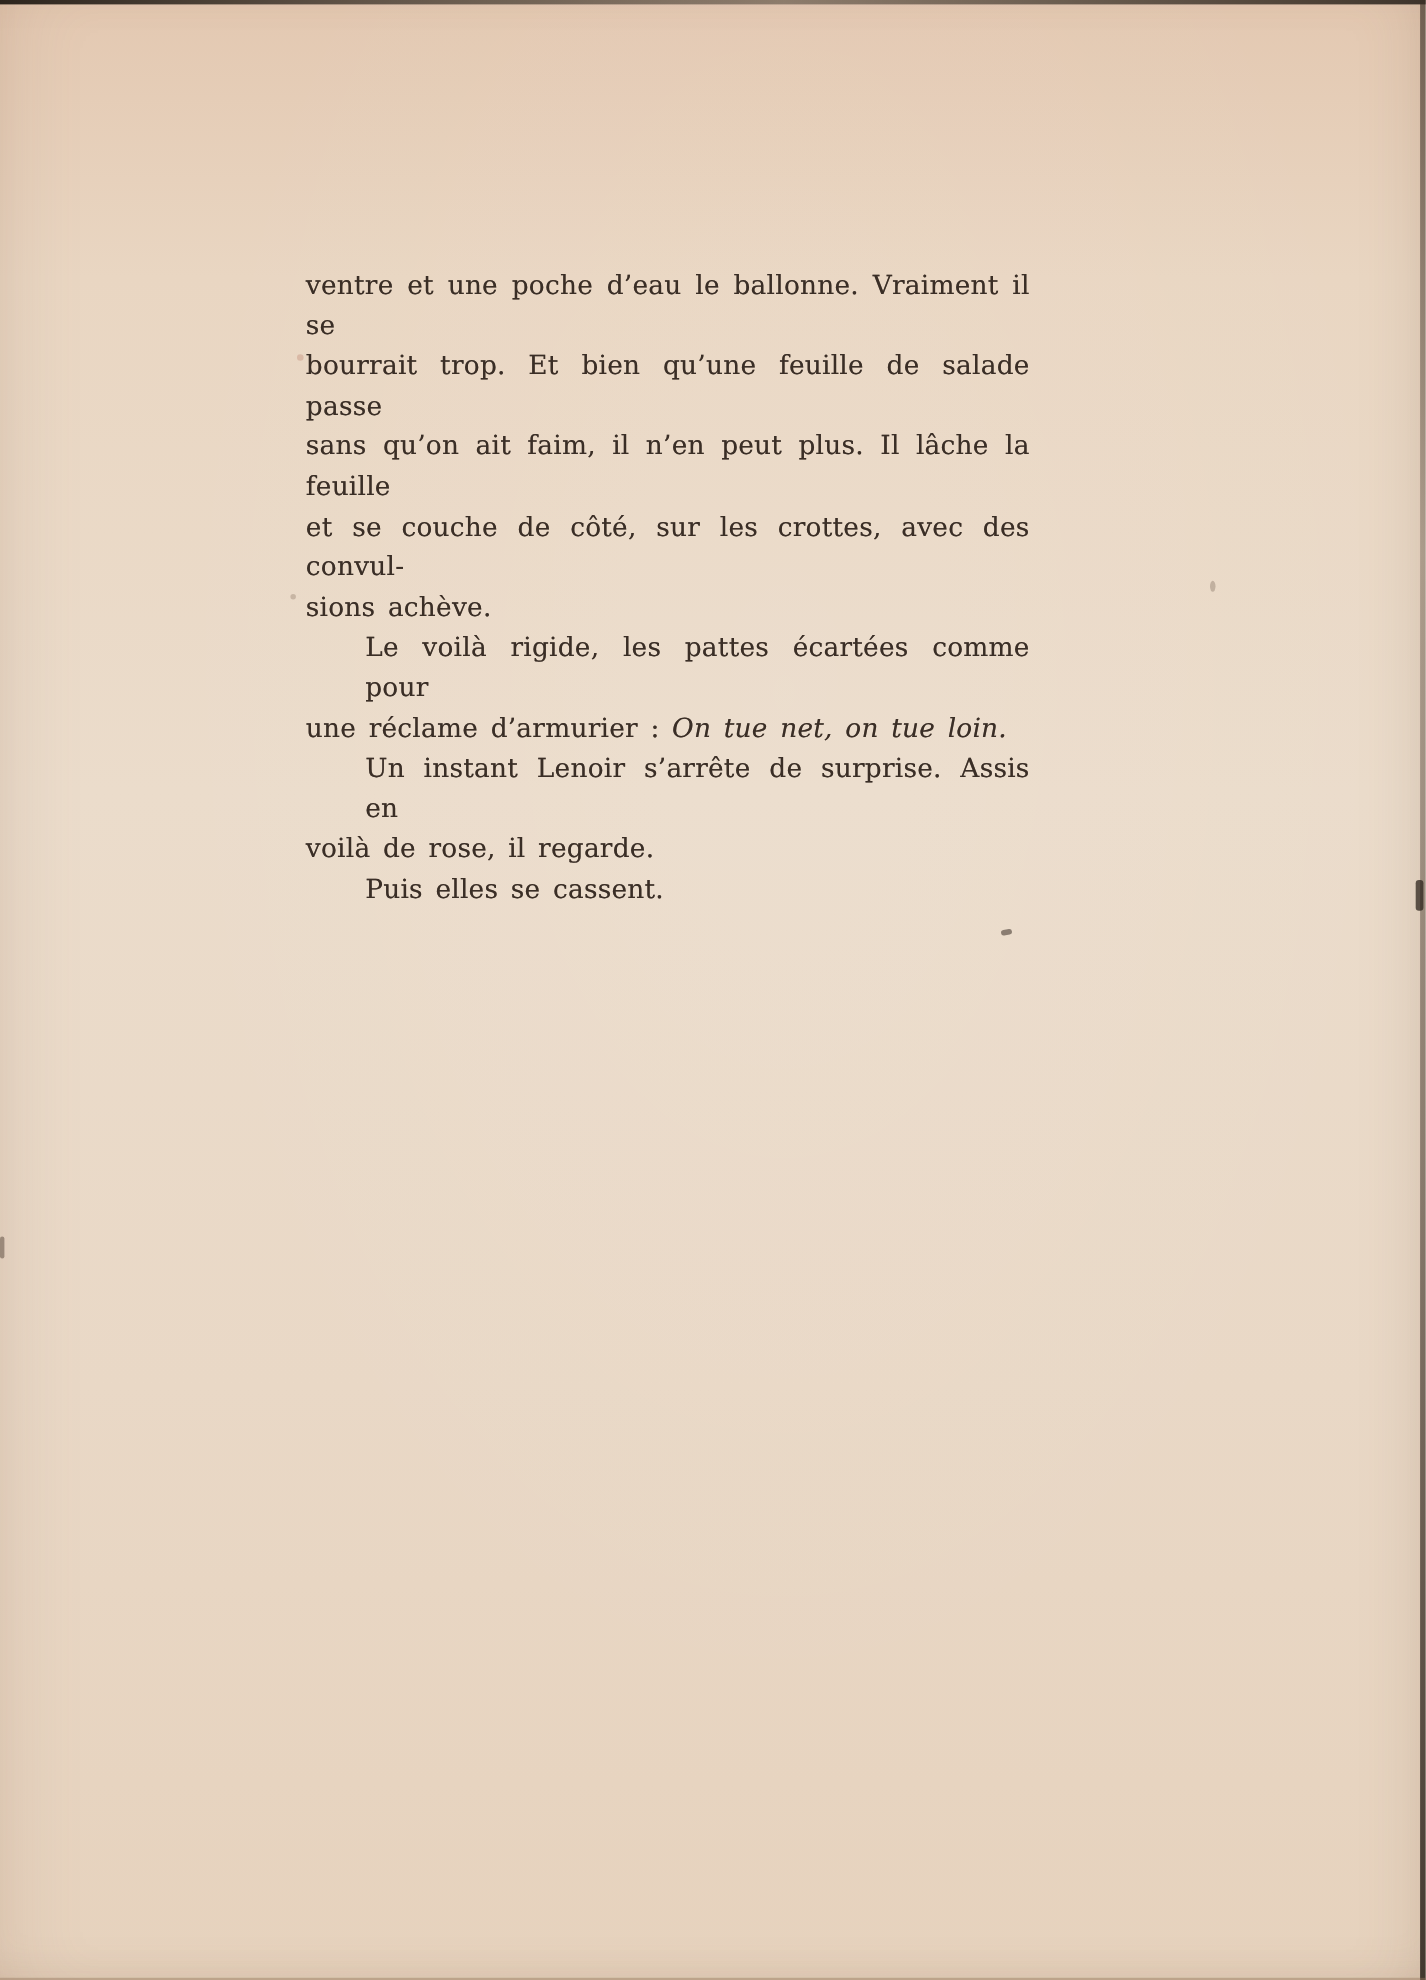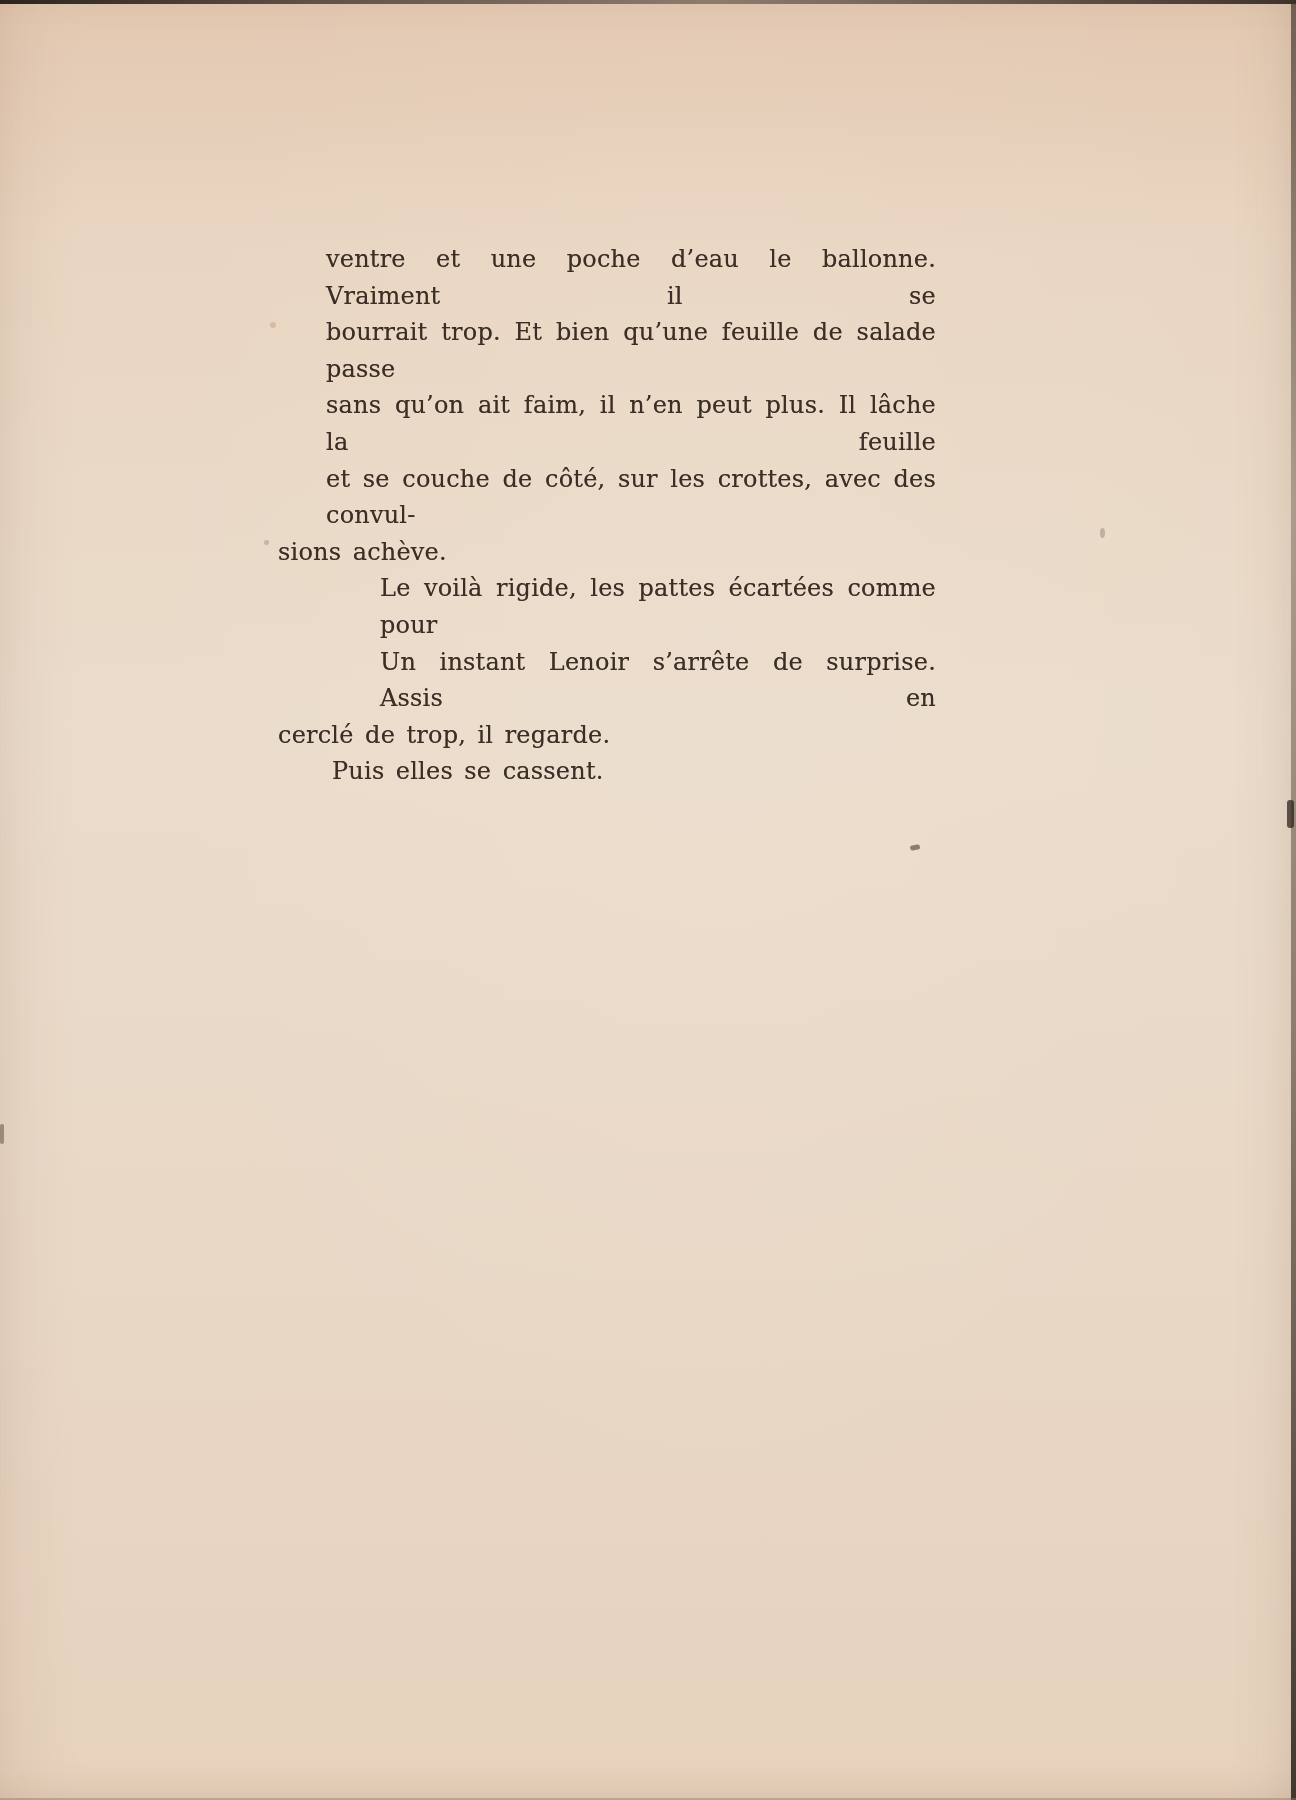--- a/index.html
+++ b/index.html
@@ -62,21 +62,20 @@
     font-size: 24px;
     line-height: 36.6px;
     word-spacing: 0.15em;
     letter-spacing: 0.2px;
     text-shadow: 0 0 0.5px rgba(58,46,38,0.55);
   }
   .line { white-space: normal; }
   .line.just {
     text-align: justify;
     text-align-last: justify;
-    margin-left: 48px;
   }
   .line.indent { padding-left: 54px; }
   .line .it { font-style: italic; }
   .speck { position: absolute; }
   .speck-1 {
     left: 910px; top: 845px;
     width: 10px; height: 5px;
     border-radius: 3px;
     background: rgba(60,48,40,0.55);
     transform: rotate(-10deg);
@@ -120,22 +119,23 @@
   <div class="edge-right"></div>
   <div class="edge-bottom"></div>
 
   <div class="text-block">
       <div class="line just"><span class="">ventre et une poche d’eau le ballonne. Vraiment il se</span></div>
       <div class="line just"><span class="">bourrait trop. Et bien qu’une feuille de salade passe</span></div>
       <div class="line just"><span class="">sans qu’on ait faim, il n’en peut plus. Il lâche la feuille</span></div>
       <div class="line just"><span class="">et se couche de côté, sur les crottes, avec des convul-</span></div>
       <div class="line"><span class="">sions achève.</span></div>
       <div class="line indent just"><span class="">Le voilà rigide, les pattes écartées comme pour</span></div>
+      <div class="line"><span class="">une réclame d’armurier : </span><span class="it">On tue net, on tue loin.</span></div>
       <div class="line indent just"><span class="">Un instant Lenoir s’arrête de surprise. Assis en</span></div>
-      <div class="line"><span class="">cerclé de trop, il regarde.</span></div>
+      <div class="line"><span class="">voilà de rose, il regarde.</span></div>
       <div class="line indent"><span class="">Puis elles se cassent.</span></div>
     </div>
 
   <div class="speck speck-1"></div>
   <div class="speck speck-2"></div>
   <div class="speck speck-3"></div>
   <div class="speck speck-4"></div>
   <div class="speck speck-5"></div>
   <div class="speck speck-6"></div>
 </div>

